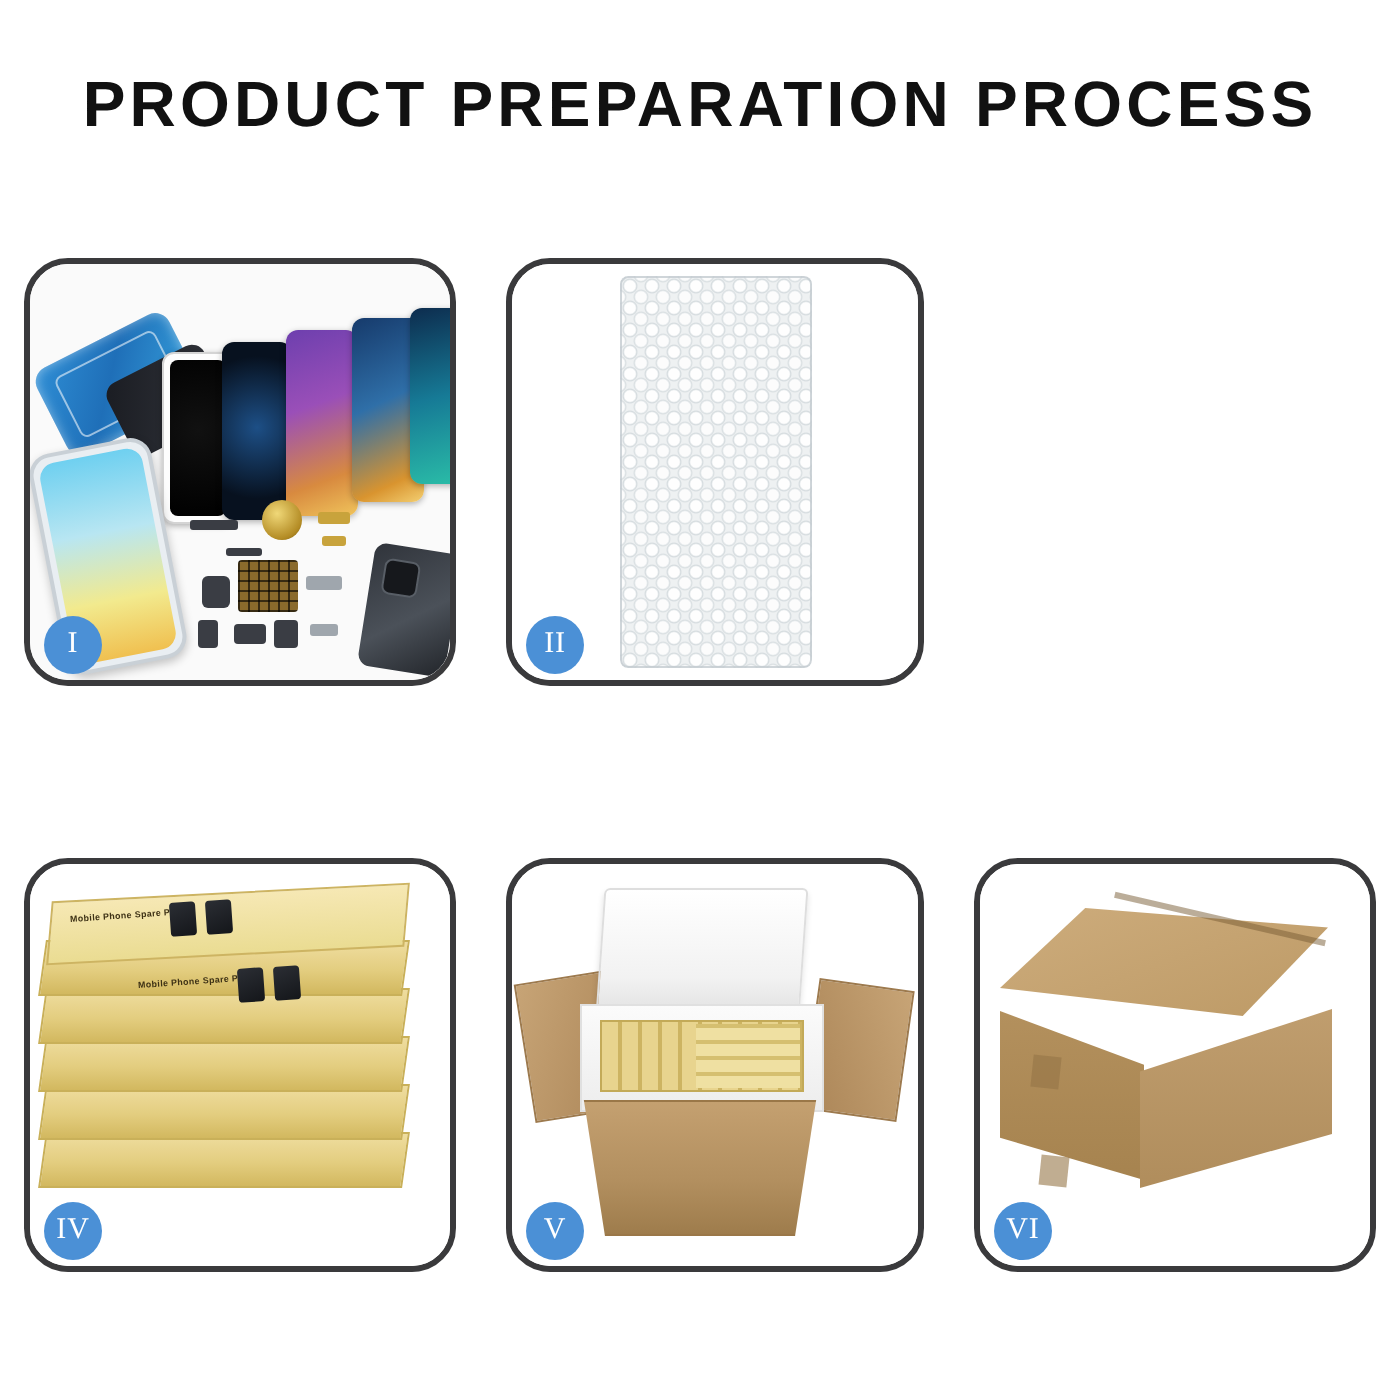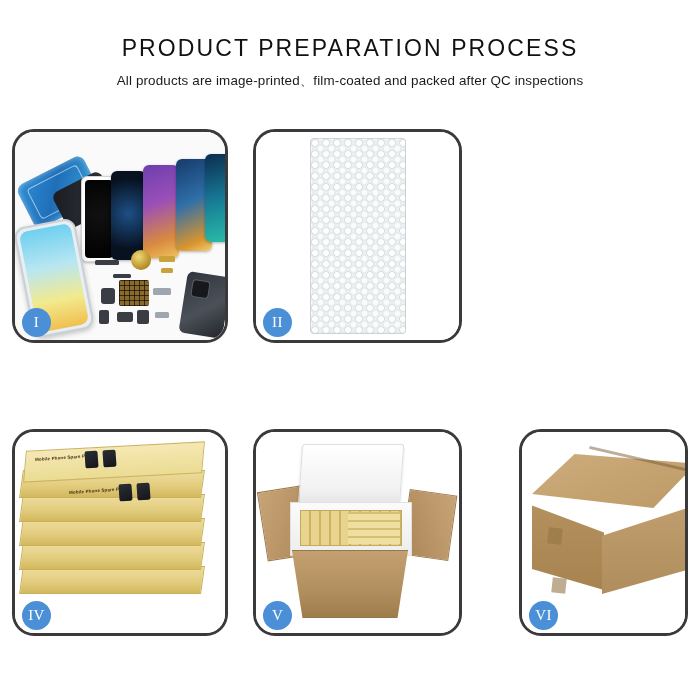--- a/index.html
+++ b/index.html
@@ -14,22 +14,22 @@
     overflow: hidden;
     position: relative;
   }
 
   
   .header {
     padding-top: 36px;
     text-align: center;
   }
   .title {
-    font-size: 23px;
-    font-weight: 400;
+    font-size: 32px;
+    font-weight: 700;
     letter-spacing: 2.1px;
     color: #111111;
     line-height: 1.05;
     white-space: nowrap;
   }
   .subtitle {
     margin-top: 12px;
     font-size: 13.4px;
     font-weight: 400;
     letter-spacing: 0.15px;
@@ -53,21 +53,21 @@
     border-radius: 22px;
     background: #fdfdfd;
     box-sizing: border-box;
     overflow: hidden;
   }
   .p1 { grid-column: 1; grid-row: 1; }
   .p2 { grid-column: 3; grid-row: 1; }
   .p3 { grid-column: 5; grid-row: 1; }
   .p4 { grid-column: 1; grid-row: 3; }
   .p5 { grid-column: 3; grid-row: 3; }
-  .p6 { grid-column: 5; grid-row: 3; margin-left: 32px; }
+  .p6 { grid-column: 5; grid-row: 3; }
 
   .stage {
     position: absolute;
     inset: 0;
     background: #ffffff;
   }
 
   .badge {
     position: absolute;
     left: 7px;
@@ -369,21 +369,20 @@
     width: 14px; height: 15px;
     background: rgba(150,118,72,.6);
     transform: rotate(6deg);
   }
 </style>
 </head>
 <body>
 
 <div class="header">
   <div class="title">PRODUCT PREPARATION PROCESS</div>
-  <div class="subtitle">All products are image-printed、film-coated and packed after QC inspections</div>
 </div>
 
 <div class="grid">
 
   <div class="panel p1">
     <div class="stage">
       <div class="adh"></div>
       <div class="adh2"></div>
 
       <div class="fan">

